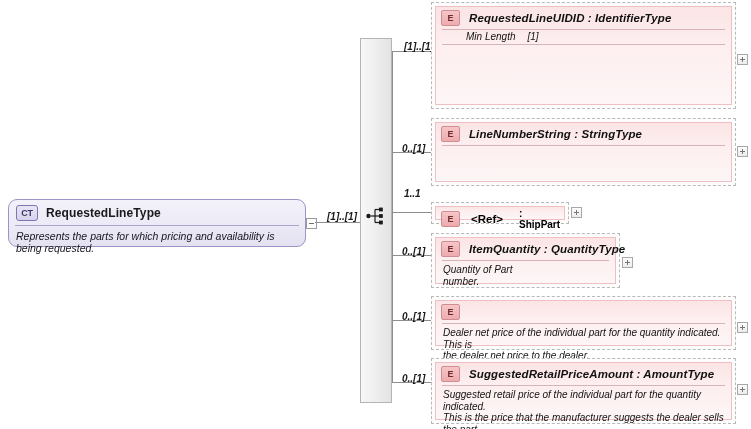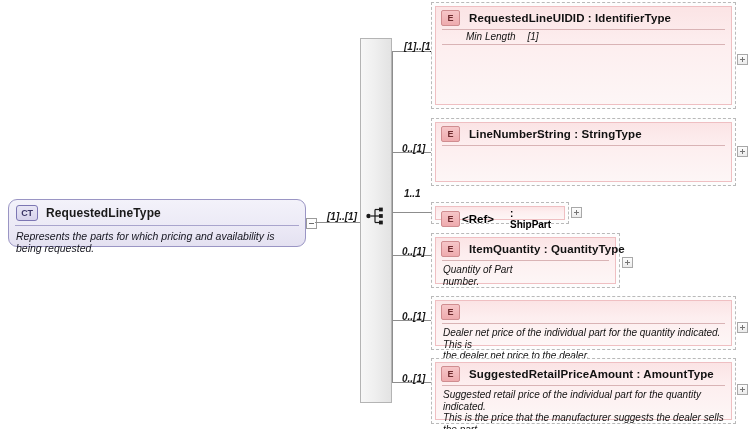--- a/index.html
+++ b/index.html
@@ -113,42 +113,42 @@
     border: 1px solid #cf8d90;
     background: linear-gradient(to bottom,#f6c6c8,#eeabae);
     border-radius: 2px;
     font-size: 9px; font-weight: bold; color: #6d2b2e;
     display: flex; align-items: center; justify-content: center;
     flex: 0 0 auto;
   }
   .el-title {
     margin-left: 9px;
     font-size: 11.5px; font-weight: bold; color: #111111;
-    letter-spacing: 0.1px; white-space: nowrap;
+    letter-spacing: 0.1px; white-space: nowrap; font-style: italic;
   }
   .el-rule {
     height: 1px; background: #d9b3b5; margin: 0 6px;
   }
   .el-facet {
     display: flex; align-items: center;
     padding: 1px 6px 2px 6px;
     font-style: italic; font-size: 10px; color: #111;
   }
   .el-facet .fname { font-weight: normal; margin-left: 24px; }
   .el-facet .fval { margin-left: 12px; font-style: italic; }
   .el-doc {
     padding: 3px 7px 3px 7px;
     font-style: italic; font-size: 10px; color: #111111;
     line-height: 11.5px;
     white-space: pre-line;
   }
 
   
   .el-ref .el-head { padding: 3px 8px 3px 5px; }
-  .el-ref .refname { margin-left: 2px; font-size: 11.5px; font-weight: bold; }
+  .el-ref .refname { margin-left: 11px; font-size: 11.5px; font-weight: bold; }
   .el-ref .reftype { margin-left: 16px; font-size: 10px; font-weight: bold; }
 
   
   .plus {
     position: absolute;
     width: 11px; height: 11px;
     border: 1px solid #a8a8a8;
     background: linear-gradient(to bottom,#fdfdfd,#ececec);
     box-sizing: border-box;
   }

